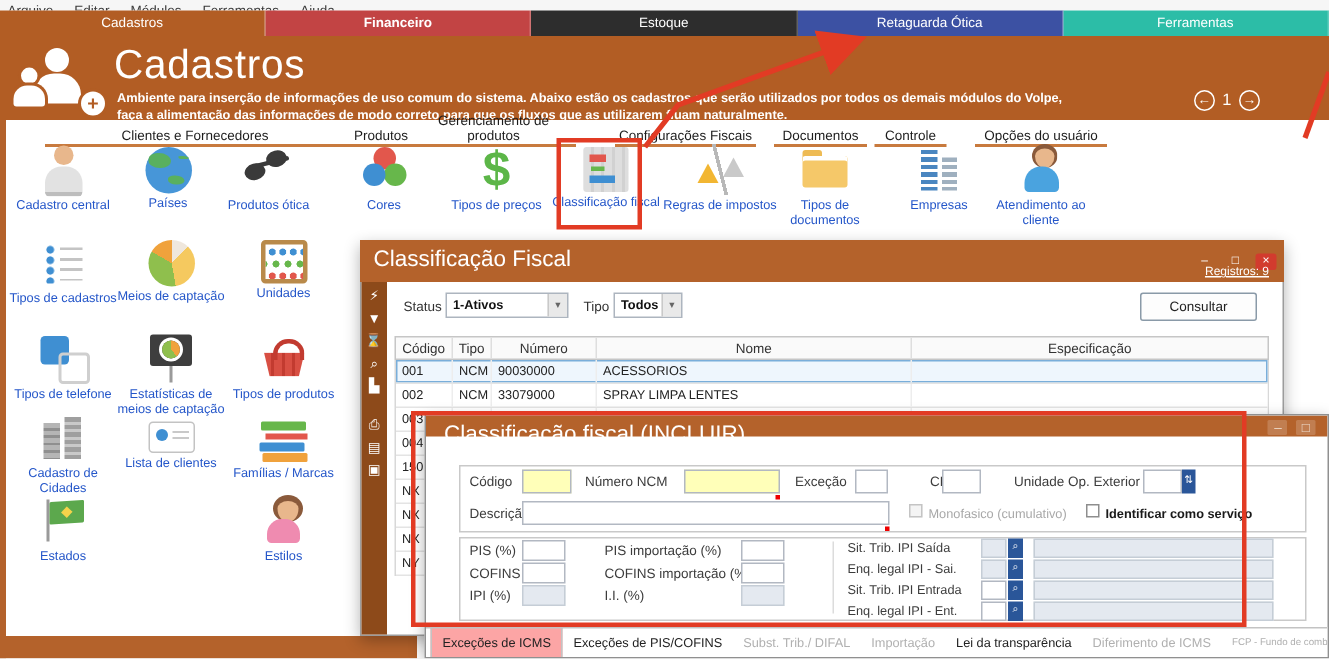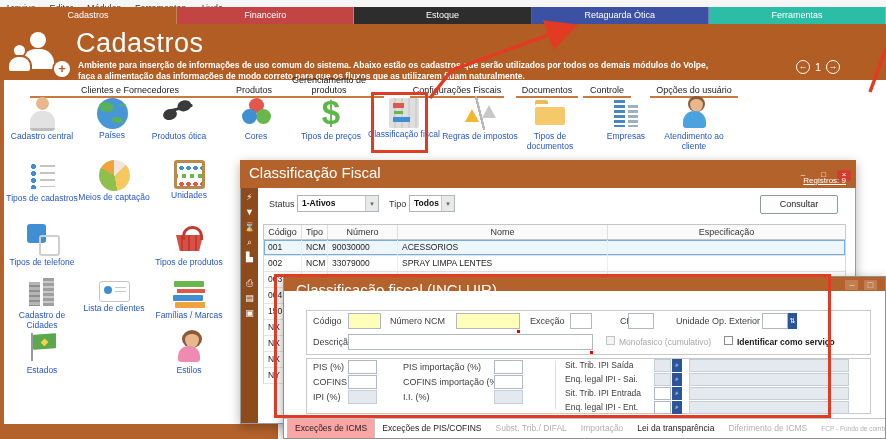--- a/index.html
+++ b/index.html
@@ -177,21 +177,21 @@
 
 <div class="stage">
 
   <div class="menubar">
     
   <span class="menuitem idx-0">Arquivo</span><span class="menuitem idx-1">Editar</span><span class="menuitem idx-2">Módulos</span><span class="menuitem idx-3">Ferramentas</span><span class="menuitem idx-4">Ajuda</span></div>
 
   <div class="tabs">
 
   <div class="mtab idx-0 active" style="background: rgb(178, 93, 36);">Cadastros</div>
-      <div class="mtab idx-1" style="background: rgb(194, 68, 68);">Financeiro</div>
+      <div class="mtab idx-1" style="background: rgb(194, 68, 68); font-weight: bold;">Financeiro</div>
       <div class="mtab idx-2" style="background: rgb(45, 45, 45);">Estoque</div>
       <div class="mtab idx-3" style="background: rgb(60, 81, 163);">Retaguarda Ótica</div>
       <div class="mtab idx-4" style="background: rgb(44, 189, 167);">Ferramentas</div>
     </div>
 
   <div class="header">
     <div class="hicon">
       <span class="h1"></span>
       <span class="b1"></span>
       <span class="h2"></span>
@@ -300,20 +300,24 @@
         <div class="gitem idx-12">
           <div class="gicon" data-icon="abacus"></div>
           <div class="glabel">Unidades</div>
         </div>
 
         <div class="gitem idx-13">
           <div class="gicon" data-icon="phone"></div>
           <div class="glabel">Tipos de telefone</div>
         </div>
 
+        <div class="gitem idx-14">
+          <div class="gicon" data-icon="stats"></div>
+          <div class="glabel">Estatísticas de meios de captação</div>
+        </div>
 
         <div class="gitem idx-15">
           <div class="gicon" data-icon="basket"></div>
           <div class="glabel">Tipos de produtos</div>
         </div>
 
         <div class="gitem idx-16">
           <div class="gicon" data-icon="city"></div>
           <div class="glabel">Cadastro de Cidades</div>
         </div>

